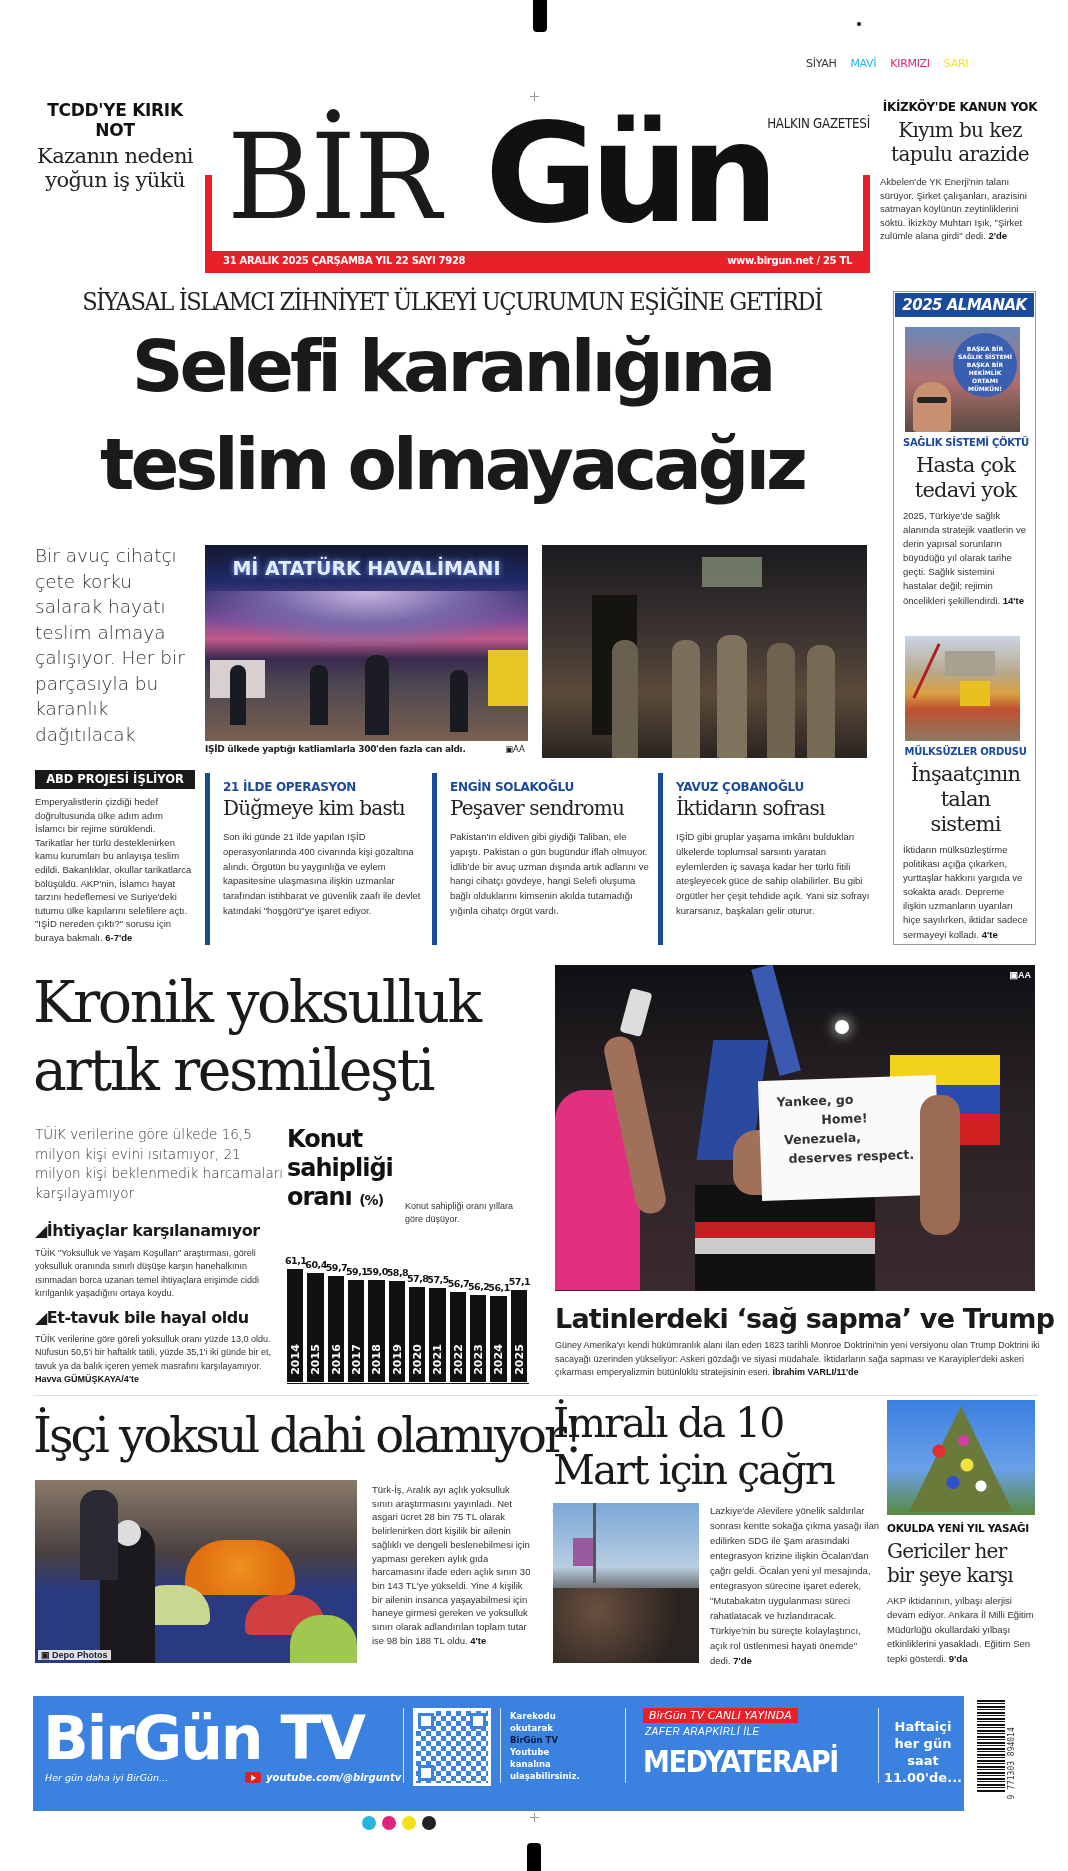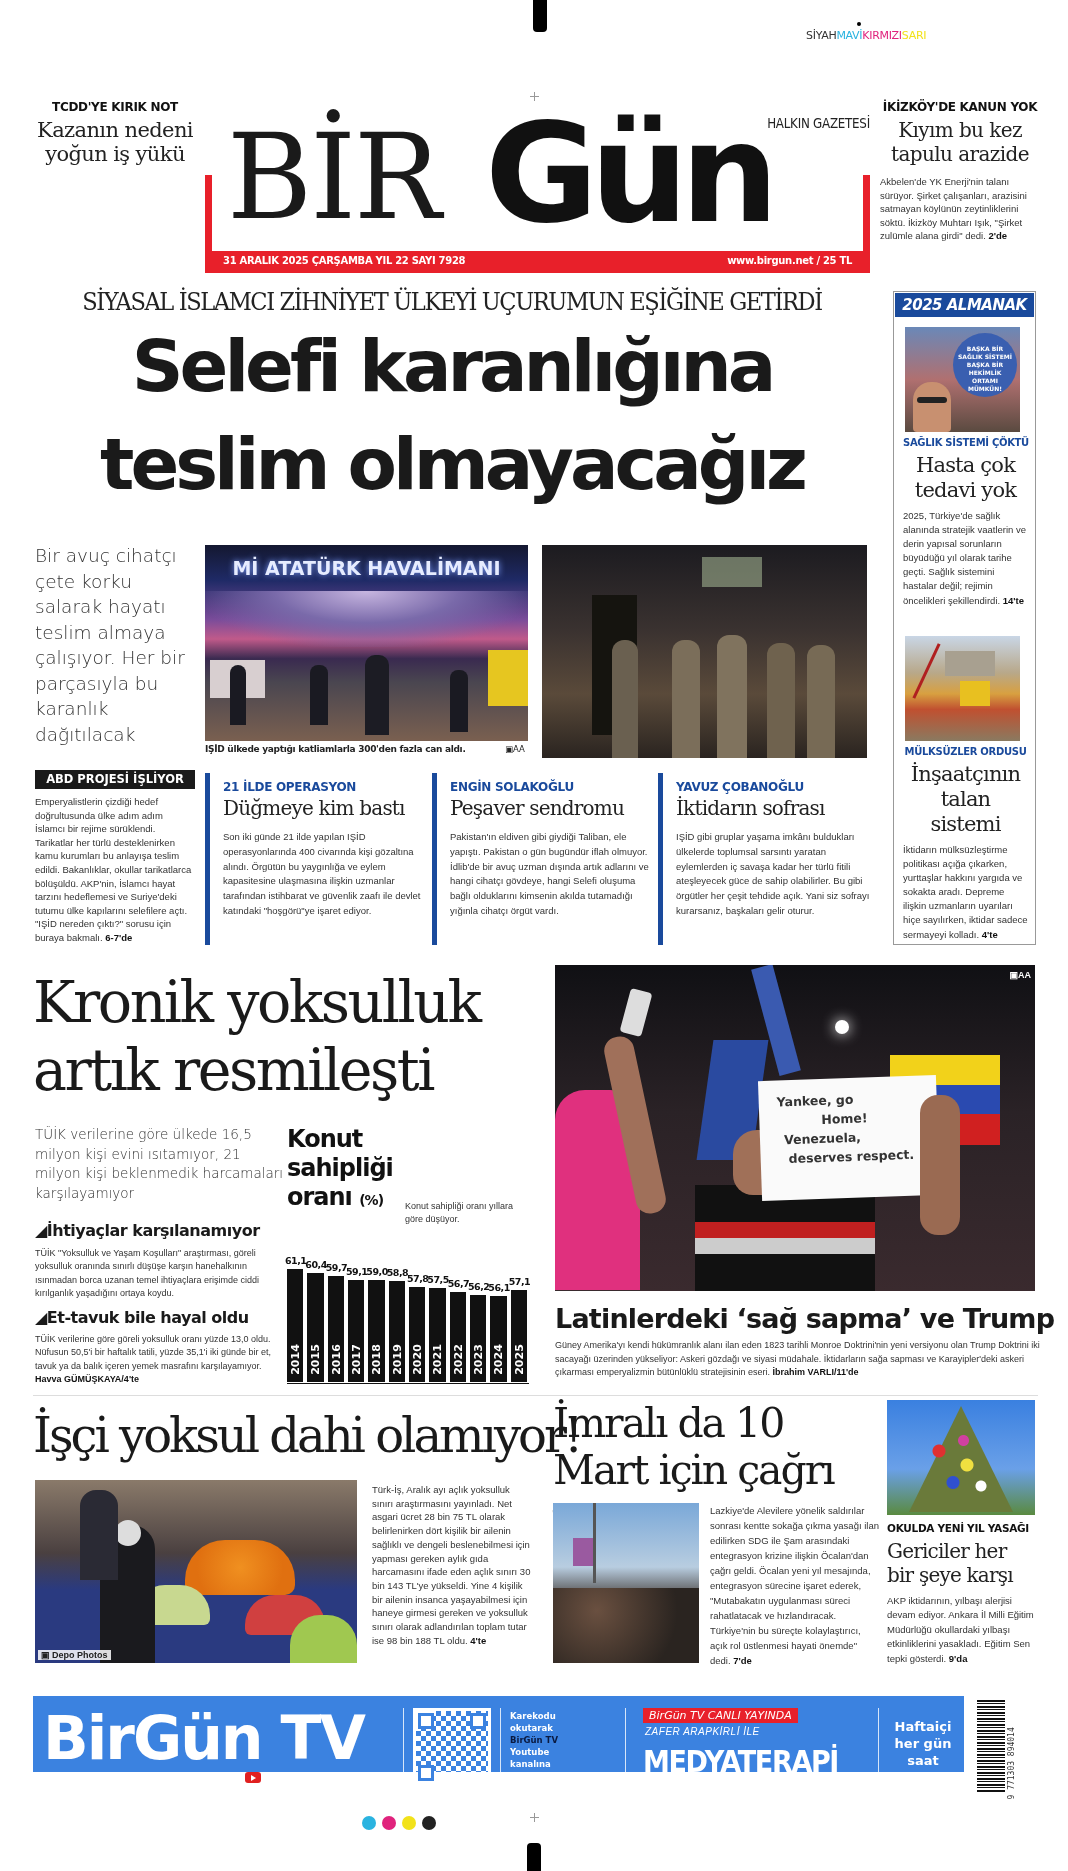--- a/index.html
+++ b/index.html
@@ -20,29 +20,29 @@
 .vrule{position:absolute;width:5px;background:#1a4a9c}
 </style>
 </head>
 <body>
 
 <div class="abs regmark" style="left:533px;top:0;width:14px;height:32px;border-radius:0 0 4px 4px"></div>
 <div class="abs regmark" style="left:857px;top:22px;width:4px;height:4px;border-radius:50%"></div>
 <div class="abs" style="left:530px;top:96px;width:9px;height:1px;background:#999"></div>
 <div class="abs" style="left:534px;top:92px;width:1px;height:9px;background:#999"></div>
 
-<div class="abs" style="left:806px;top:29px;display:flex;font-family:'DejaVu Sans',sans-serif;font-size:11px;letter-spacing:-0.3px">
+<div class="abs" style="left:806px;top:57px;display:flex;gap:14px;font-family:'DejaVu Sans',sans-serif;font-size:11px;letter-spacing:-0.3px">
   <span style="color:#333">SİYAH</span>
   <span style="color:#2ab3e0">MAVİ</span>
   <span style="color:#e0237d">KIRMIZI</span>
   <span style="color:#f2e21a">SARI</span>
 </div>
 
 <div class="abs" style="left:35px;top:100px;width:160px">
-  <div class="kicker" style="font-size:12px;color:#111;text-align:center">TCDD'YE KIRIK NOT</div>
+  <div class="kicker" style="font-size:17px;color:#111;text-align:center">TCDD'YE KIRIK NOT</div>
   <div class="serif" style="font-size:21px;line-height:24px;text-align:center;margin-top:4px;color:#222;letter-spacing:-0.6px">Kazanın nedeni yoğun iş yükü</div>
 </div>
 
 <div class="abs" style="left:205px;top:115px;width:665px;height:158px">
   <div class="abs" style="left:0;top:60px;width:665px;height:98px;border:7px solid #e8202a;border-top:none;border-bottom:none"></div>
   <div class="abs" style="left:0;top:136px;width:665px;height:22px;background:#e8202a"></div>
   <div class="abs serif" style="left:22px;top:-8px;font-size:116px;line-height:140px;color:#1a1a1a;letter-spacing:-2px;transform:scaleY(1.02)">BİR</div>
   <div class="abs" style="left:280px;top:-16px;font-family:'DejaVu Sans',sans-serif;font-weight:bold;font-size:138px;line-height:150px;color:#111;letter-spacing:-8px">Gün</div>
   <div class="abs" style="right:0;top:0;font-family:'DejaVu Sans',sans-serif;font-size:14px;color:#222;letter-spacing:-0.3px;transform:scaleX(0.85);transform-origin:right">HALKIN GAZETESİ</div>
   <div class="abs" style="left:18px;top:140px;font-size:10px;font-weight:bold;color:#fff;font-family:'DejaVu Sans',sans-serif;letter-spacing:-0.3px">31 ARALIK 2025 ÇARŞAMBA YIL 22 SAYI 7928</div>
@@ -281,21 +281,21 @@
 </div>
 <div class="abs" style="left:887px;top:1522px;width:150px">
   <div class="kicker" style="color:#111;font-size:10.5px;white-space:nowrap">OKULDA YENİ YIL YASAĞI</div>
   <div class="serif" style="font-size:20px;line-height:24px;color:#222;letter-spacing:-0.8px;margin-top:5px">Gericiler her bir şeye karşı</div>
   <div class="body-txt" style="font-size:9.5px;line-height:14.4px;margin-top:7px">
     <span>AKP iktidarının, yılbaşı alerjisi devam ediyor. Ankara İl Milli Eğitim Müdürlüğü okullardaki yılbaşı etkinliklerini yasakladı. Eğitim Sen tepki gösterdi.</span>
     <span class="b">9'da</span>
   </div>
 </div>
 
-<div class="abs" style="left:33px;top:1696px;width:931px;height:76px;background:#3b82e0">
+<div class="abs" style="left:33px;top:1696px;width:931px;height:115px;background:#3b82e0">
   <div class="abs" style="left:10px;top:2px;font-family:'DejaVu Sans',sans-serif;font-weight:bold;font-size:60px;line-height:80px;color:#fff;letter-spacing:-2px;white-space:nowrap">BirGün TV</div>
   <div class="abs" style="left:12px;top:76px;font-family:'DejaVu Sans',sans-serif;font-weight:normal;font-style:italic;font-size:9.5px;color:#fff">Her gün daha iyi BirGün...</div>
   <div class="abs" style="left:212px;top:76px;font-family:'DejaVu Sans',sans-serif;font-weight:bold;font-style:italic;font-size:10px;color:#fff;display:flex;align-items:center;gap:5px">
     <span style="display:inline-block;width:16px;height:11px;background:#e02020;border-radius:3px;position:relative">
         <span style="position:absolute;left:6px;top:2.5px;width:0;height:0;border-left:5px solid #fff;border-top:3px solid transparent;border-bottom:3px solid transparent"></span>
       </span>
     <span>youtube.com/@birguntv</span>
   </div>
   <div class="abs" style="left:370px;top:12px;width:1px;height:75px;background:rgba(255,255,255,0.8)"></div>
   <div class="abs" style="left:380px;top:12px;width:78px;height:78px;background:

